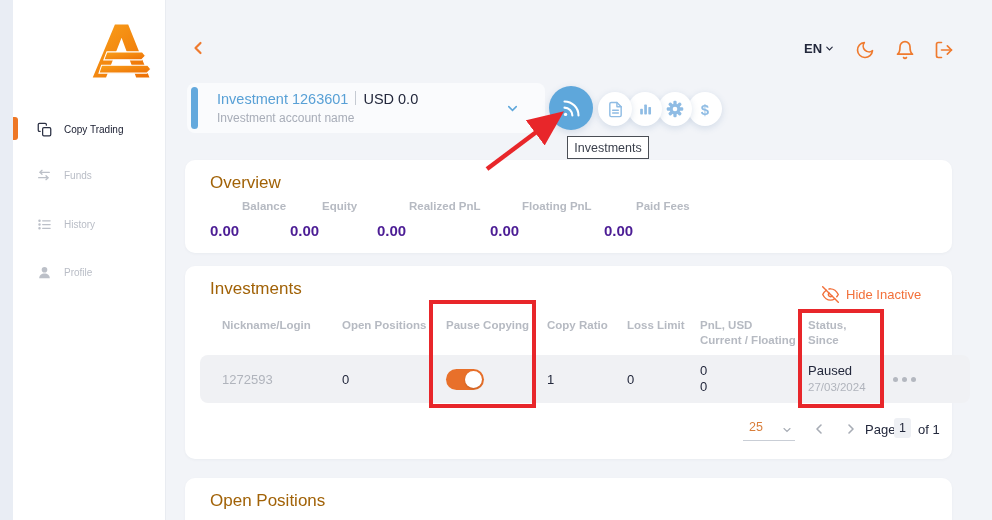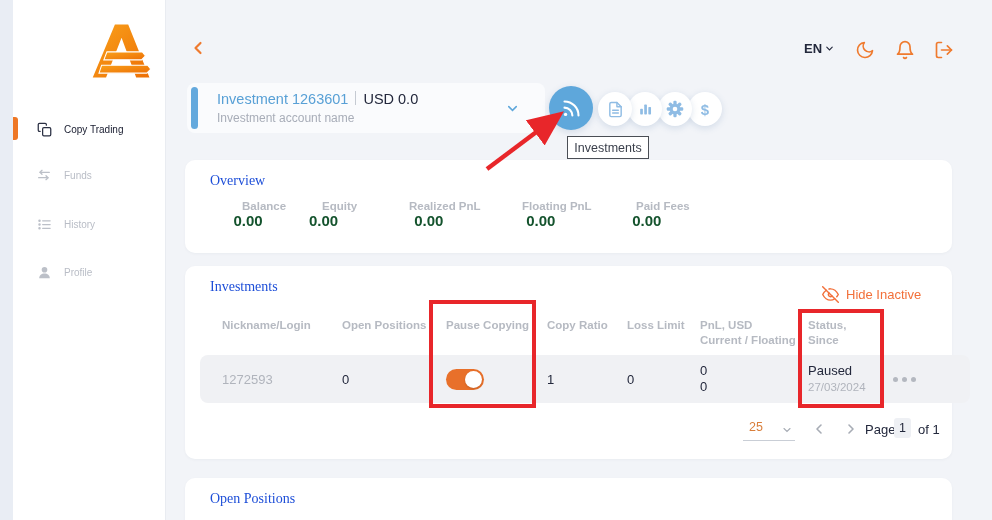--- a/index.html
+++ b/index.html
@@ -43,25 +43,25 @@
 
   
   .tooltip { position:absolute; left:567px; top:136px; width:82px; height:23px; background:#fff; border:1px solid #4a4e55; display:flex; align-items:center; justify-content:center; font-size:12.5px; color:#3a3f4b; z-index:6; }
   .annot-arrow { position:absolute; left:475px; top:105px; z-index:7; pointer-events:none; }
   .annot-rect { position:absolute; border:4px solid #e8262a; z-index:7; pointer-events:none; }
   .rect1 { left:429px; top:300px; width:107px; height:108px; }
   .rect2 { left:798px; top:309px; width:86px; height:99px; }
 
   
   .card { position:absolute; left:185px; width:767px; background:#fff; border-radius:10px; box-shadow:0 1px 3px rgba(25,39,70,.04); }
-  .card-title { position:absolute; left:25px; top:13px; font-size:14px; color:#1d4ed8;font-family:Liberation Serif, serif; }
+  .card-title { position:absolute; left:25px; top:13px; font-size:17px; color:#a16207; }
   .overview-card { top:160px; height:93px; }
   .metric { position:absolute; top:40px; }
   .metric .m-label { font-size:11.5px; font-weight:700; color:#b6bac2;margin-left:32px; }
-  .metric .m-value { font-size:15px; font-weight:700; color:#14532d;text-align:center; }
+  .metric .m-value { margin-top:10px; font-size:15px; font-weight:700; color:#4c1d95; }
 
   .invest-card { top:266px; height:193px; }
   .hide-inactive { position:absolute; left:637px; top:20px; display:flex; align-items:center; gap:7px; cursor:pointer; }
   .hide-inactive span { font-size:13px; font-weight:400; color:#f2703a; }
   .th { position:absolute; top:52px; font-size:11.5px; font-weight:700; color:#b6bac2; line-height:15px; }
   .t-row { position:absolute; left:15px; top:89px; width:770px; height:48px; background:#f0f1f4; border-radius:8px; }
   .cell { position:absolute; top:0; height:48px; display:flex; align-items:center; font-size:13px; color:#23283c; }
   .cell.two-line { flex-direction:column; justify-content:center; align-items:flex-start; line-height:16px; }
   .muted { color:#b0b4bc; }
   .since { font-size:11.5px; color:#b0b4bc; }

